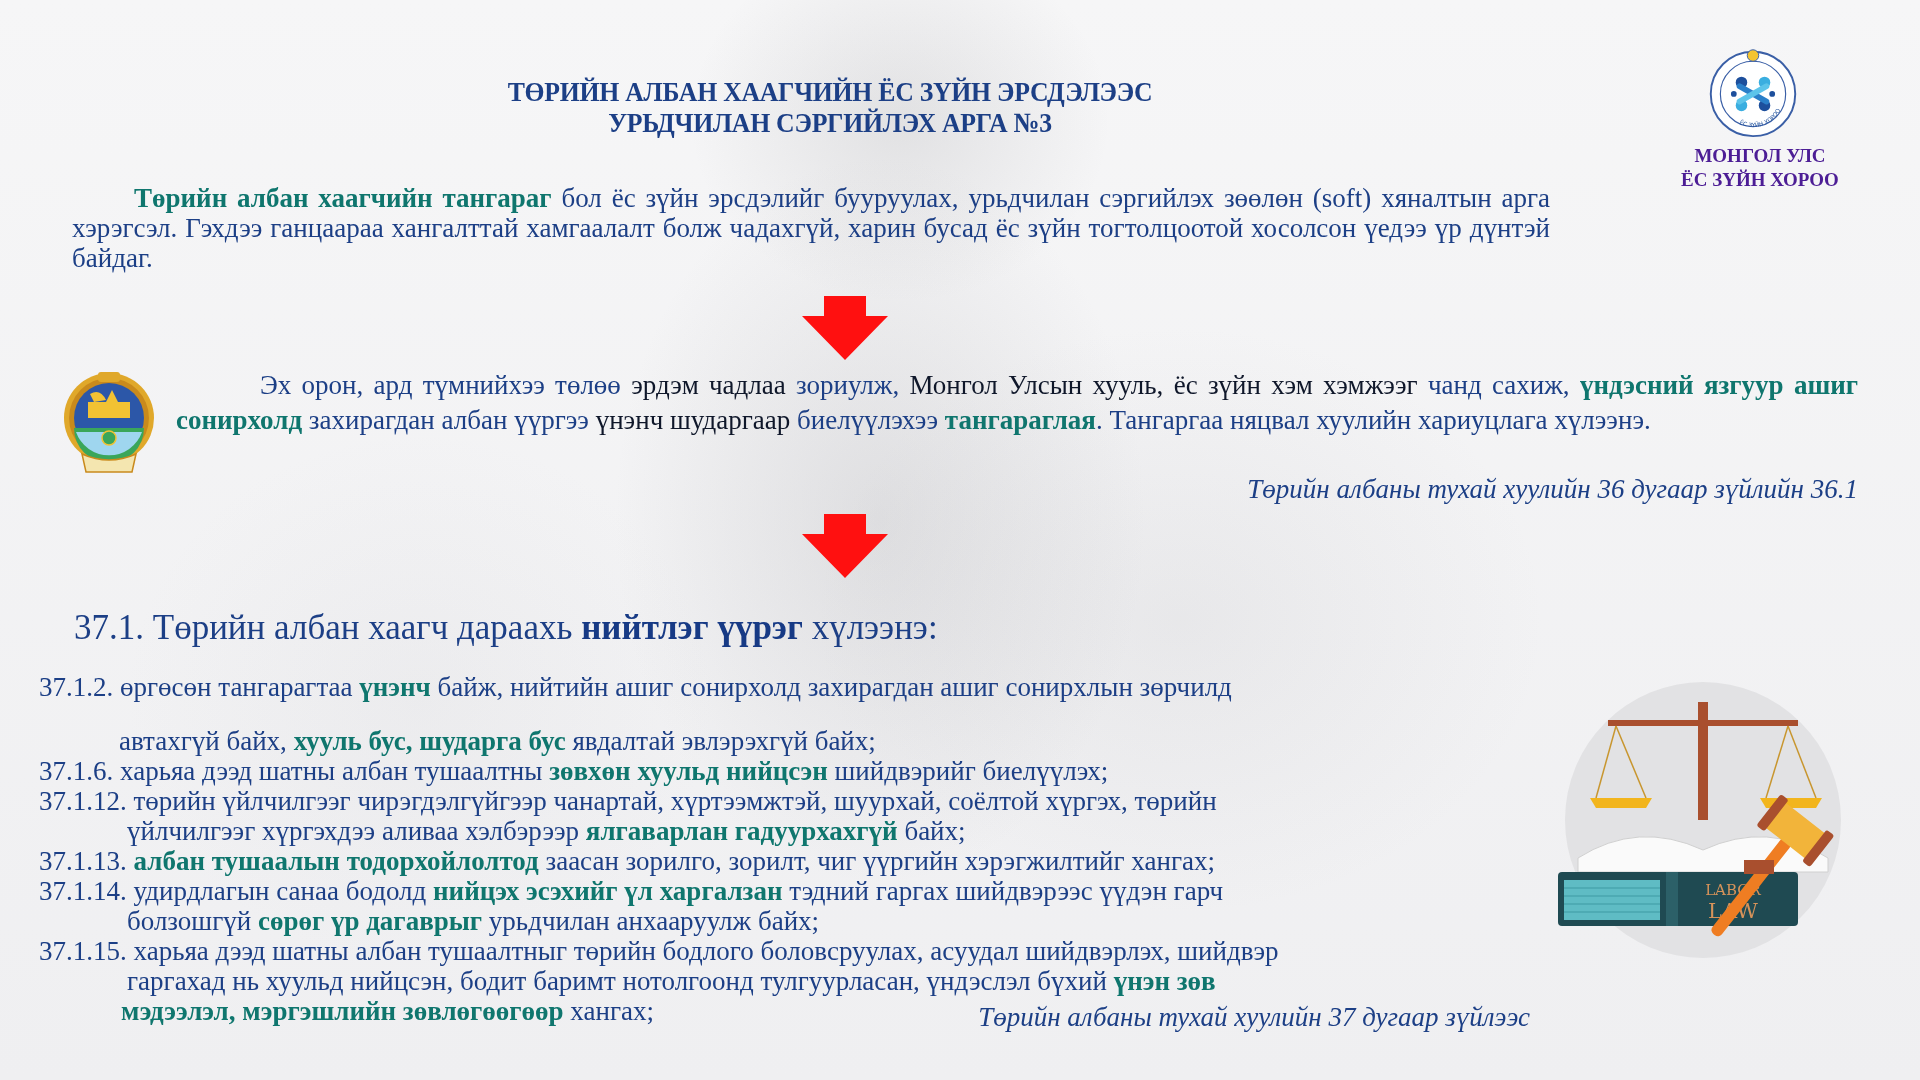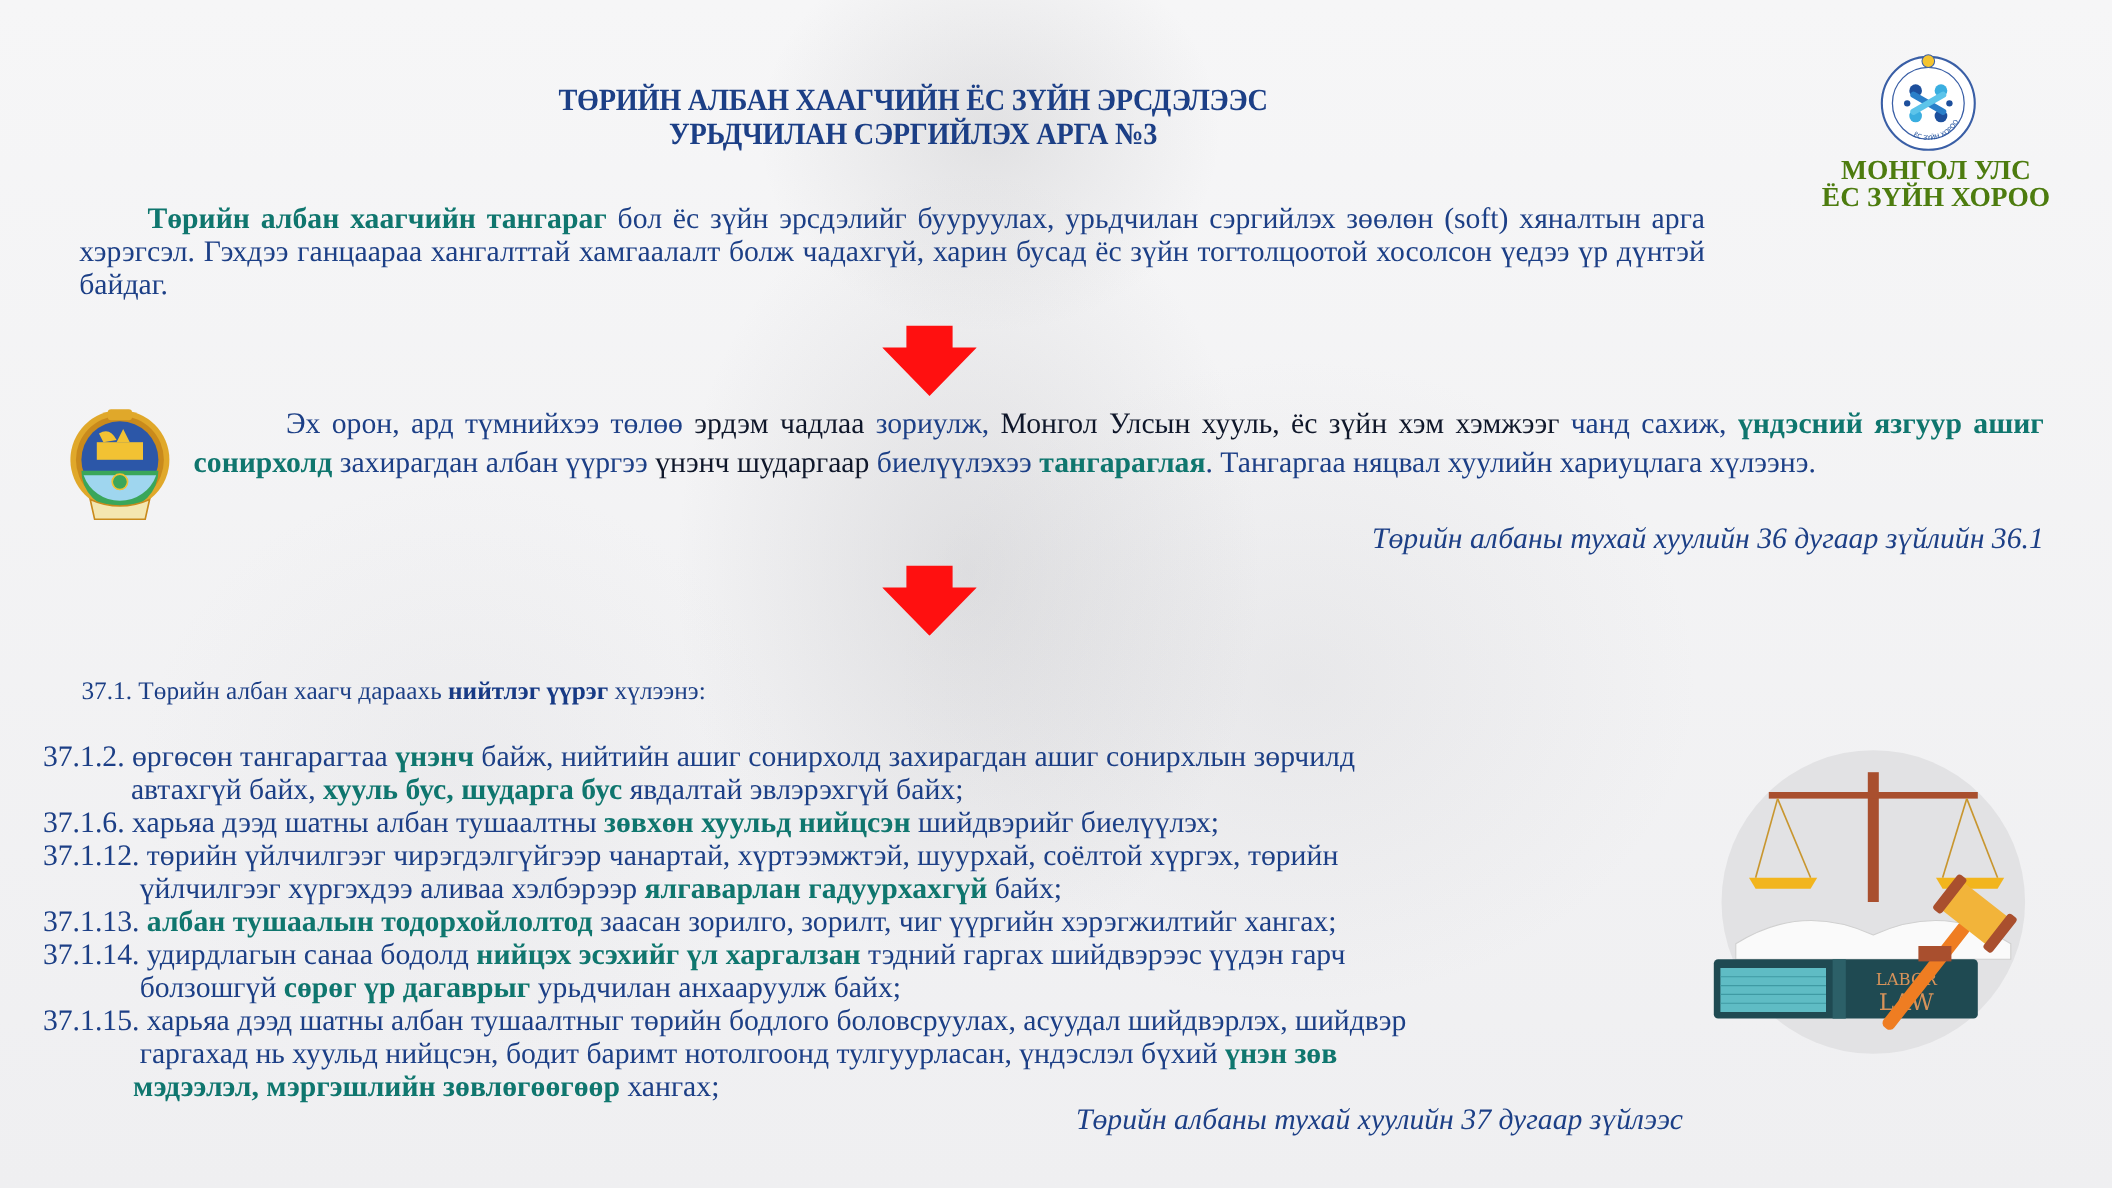--- a/index.html
+++ b/index.html
@@ -31,22 +31,22 @@
     color: #1c3f86;
     letter-spacing: -0.3px;
     transform: scaleX(0.92);
   }
 
   .logo { left: 1705px; top: 44px; width: 96px; height: 96px; }
   .logo-caption {
     left: 1640px; width: 240px; top: 144px;
     text-align: center;
     font-family: "Liberation Serif", serif;
-    font-weight: bold; font-size: 25px; line-height: 24px;
-    color: #4d7c0f;
+    font-weight: bold; font-size: 19px; line-height: 24px;
+    color: #4c1d95;
   }
 
   .p1 {
     left: 72px; width: 1478px; top: 183px;
     font-family: "Liberation Serif", serif;
     font-size: 27px; line-height: 30px;
     text-align: justify;
     text-indent: 62px;
     color: #1c3f86;
   }
@@ -74,32 +74,32 @@
     font-size: 27px;
     color: #1c3f86;
     white-space: nowrap;
   }
   .cite1 { right: 62px; top: 474px; }
   .cite2 { right: 390px; top: 1002px; }
 
   .lead {
     left: 74px; top: 612px;
     font-family: "Liberation Serif", serif;
-    font-size: 23px; line-height: 32px;
+    font-size: 35px; line-height: 32px;
     color: #1c3f86; white-space: nowrap;
   }
 
   .list {
     left: 39px; width: 1500px; top: 672px;
     font-family: "Liberation Serif", serif;
     font-size: 27px; line-height: 30px;
     color: #1c3f86;
   }
   .list-item { position: relative; }
-  .indent-a { padding-left: 80px; }
+  .indent-a { padding-left: 80px; margin-top: 24px; }
   .indent-b { padding-left: 88px; }
   .indent-c { padding-left: 82px; }
 
   .law { left: 1538px; top: 680px; width: 330px; height: 290px; }
 </style>
 </head>
 <body>
 
 <div class="bg"></div>
 

